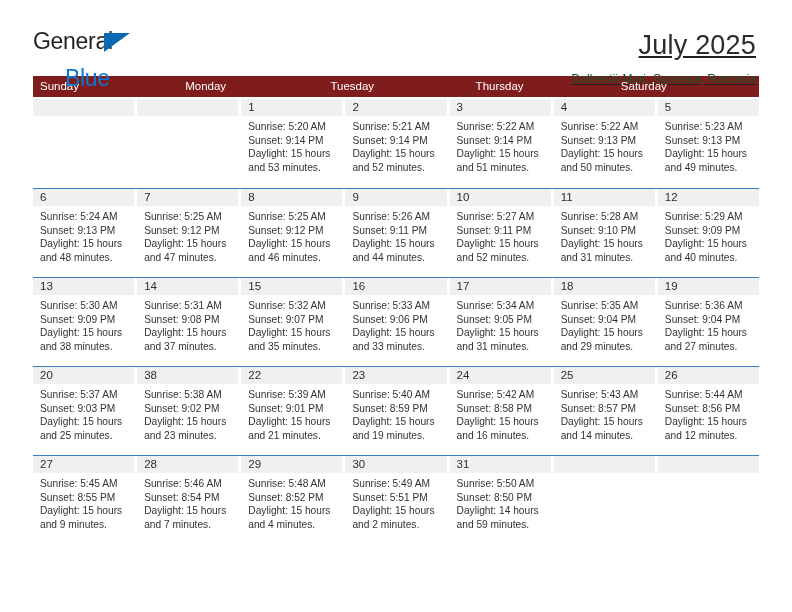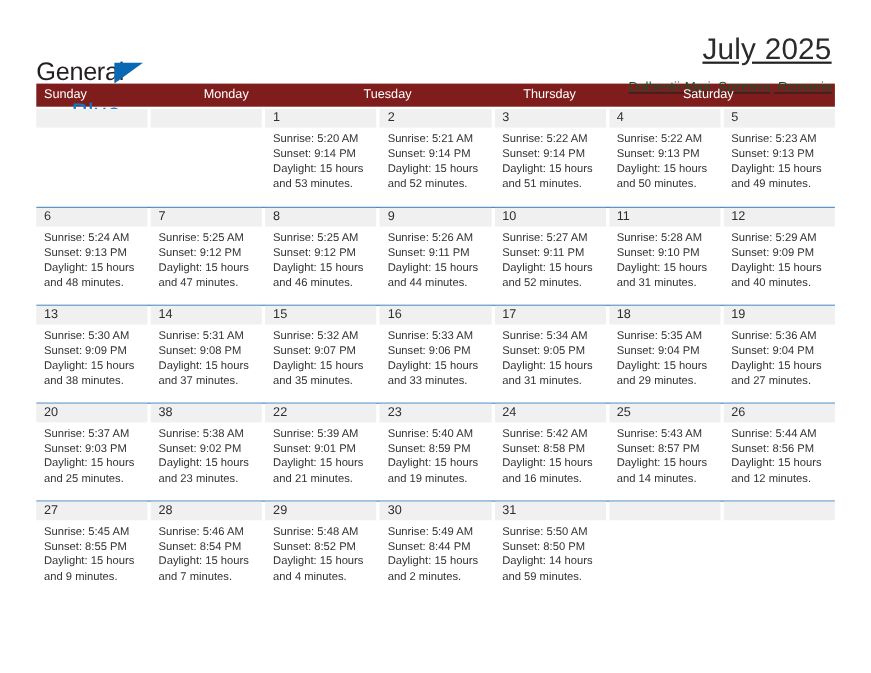--- a/index.html
+++ b/index.html
@@ -28,21 +28,20 @@
     align-items: flex-start;
     justify-content: space-between;
     padding: 28px 36px 0 33px;
     height: 76px;
   }
   .brand {
     position: relative;
     width: 130px;
     height: 52px;
     flex: 0 0 auto;
-    margin-top: 24px;
   }
   .brand-general {
     position: absolute;
     left: 0;
     top: 0;
     font-size: 23px;
     letter-spacing: -0.3px;
     color: #231f20;
     font-family: "Liberation Sans", sans-serif;
   }
@@ -523,21 +522,21 @@
               <div class="day-line">Daylight: 15 hours</div>
               <div class="day-line">and 4 minutes.</div>
             </div>
           </div>
           <div class="day">
             <div class="day-num-band">
               <span class="day-num">30</span>
             </div>
             <div class="day-body">
               <div class="day-line">Sunrise: 5:49 AM</div>
-              <div class="day-line">Sunset: 8:44 PM</div>
+              <div class="day-line">Sunset: 5:51 PM</div>
               <div class="day-line">Daylight: 15 hours</div>
               <div class="day-line">and 2 minutes.</div>
             </div>
           </div>
           <div class="day">
             <div class="day-num-band">
               <span class="day-num">31</span>
             </div>
             <div class="day-body">
               <div class="day-line">Sunrise: 5:50 AM</div>

